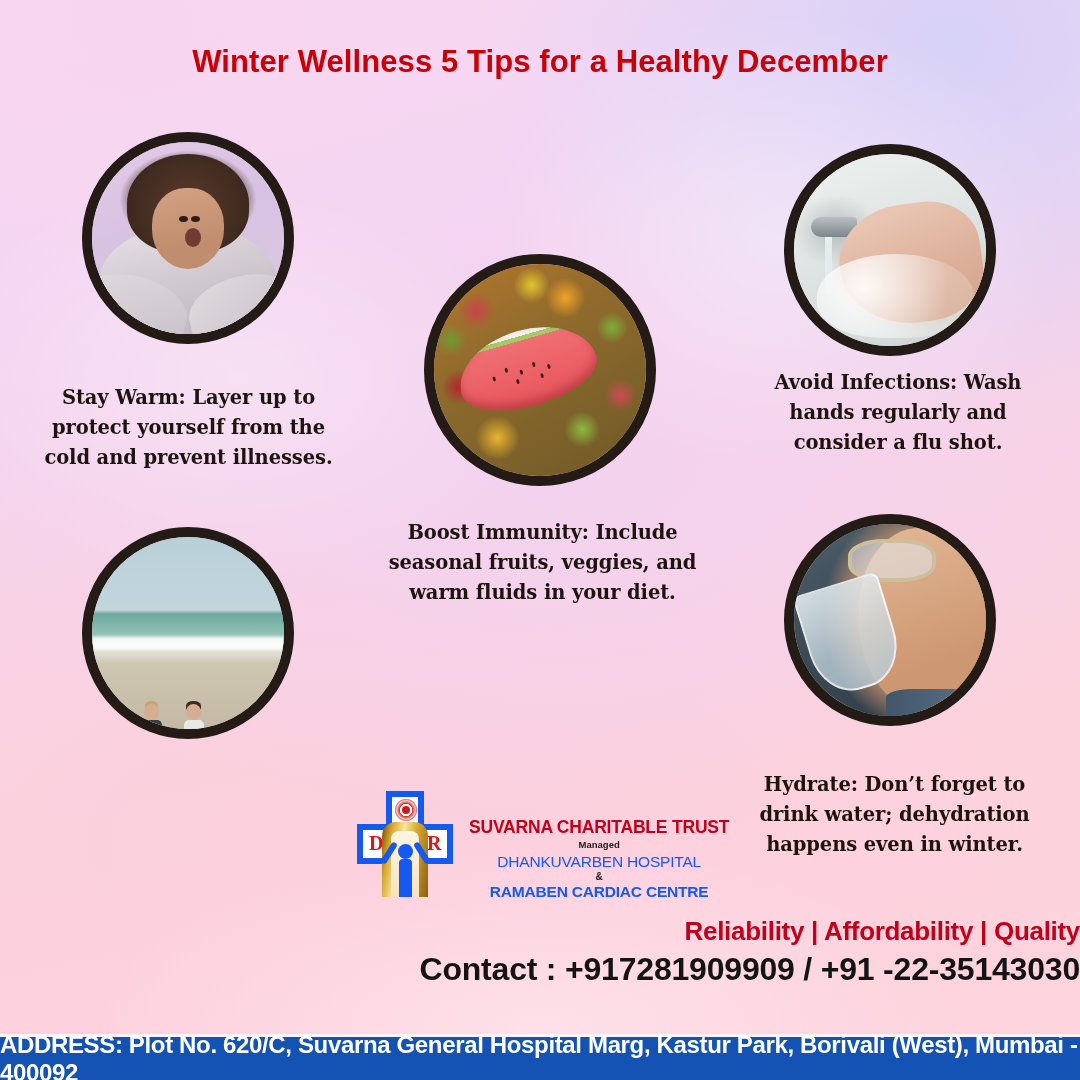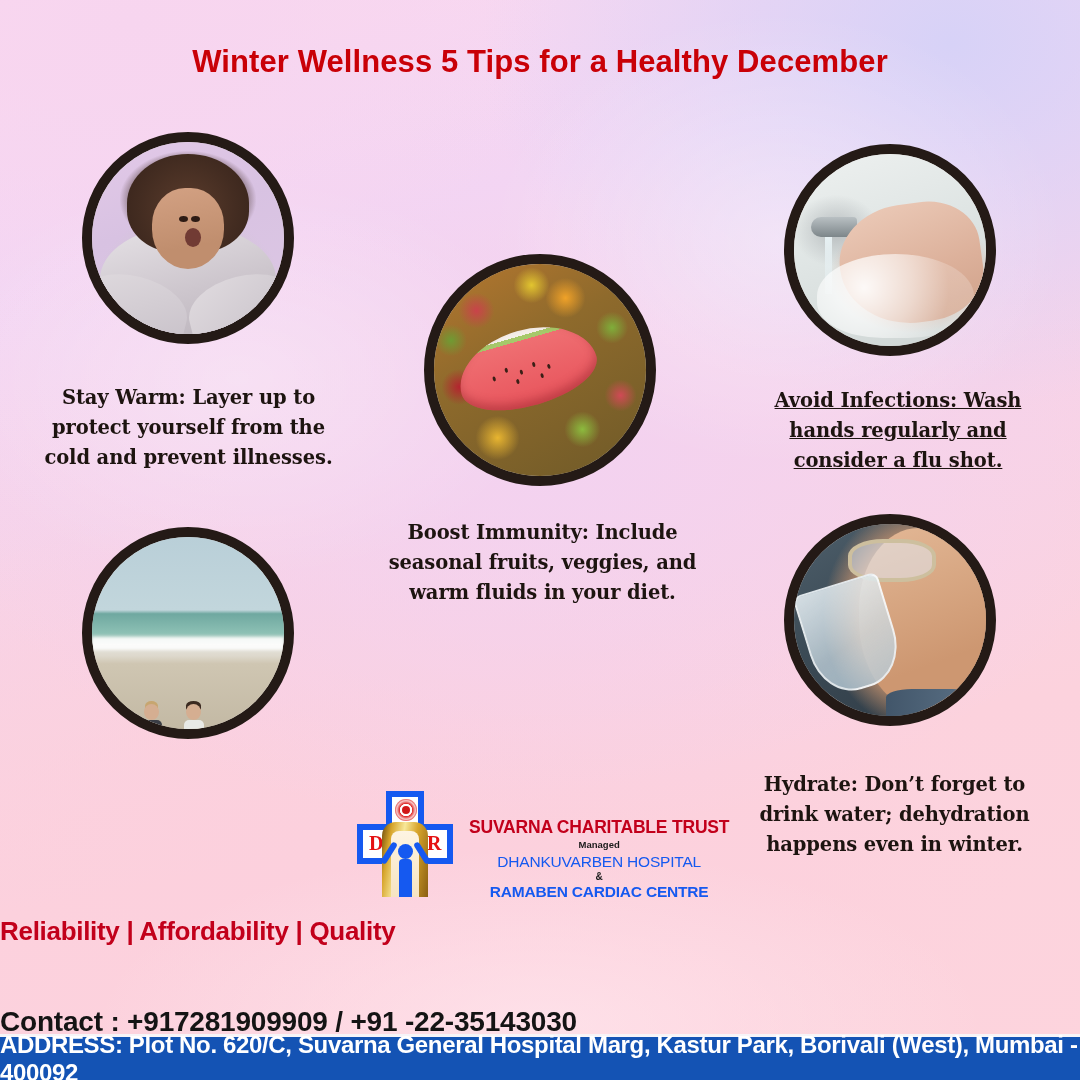--- a/index.html
+++ b/index.html
@@ -216,21 +216,21 @@
     position:absolute;
     text-align:center;
     font-family:"DejaVu Serif", serif;
     font-weight:bold;
     color:#1d1410;
     font-size:19.5px;
     line-height:1.55;
     letter-spacing:-.1px;
   }
   #cap-warm   { left:36px;  top:383px; width:305px; }
-  #cap-wash   { left:748px; top:386px; width:300px;text-decoration:underline; }
+  #cap-wash   { left:748px; top:368px; width:300px; }
   #cap-immune { left:385px; top:518px; width:315px; }
   #cap-active { left:45px;  top:748px; width:290px; }
   #cap-hydrate{ left:742px; top:770px; width:305px; }
 
   
   #logo-block {
     position:absolute; left:355px; top:788px; width:390px; height:110px;
     display:flex; align-items:center; gap:14px;
   }
   .logo-mark { position:relative; width:100px; height:108px; flex:none; }
@@ -295,26 +295,26 @@
     font-size:15.5px; font-weight:normal; color:#1559f0; letter-spacing:-.2px;
   }
   .lt-amp { font-size:10px; font-weight:bold; color:#1a1a1a; margin:1px 0; }
   .lt-cardiac {
     font-size:15.5px; font-weight:bold; color:#1559f0; letter-spacing:-.2px;
   }
 
   
   #tagline {
     position:absolute; left:0; top:916px; width:100%;
-    text-align:left; font-size:26px; font-weight:bold; color:#c2001b;
+    text-align:right; font-size:26px; font-weight:bold; color:#c2001b;
     letter-spacing:-.3px;
   }
   #contact {
-    position:absolute; left:0; top:1006px; width:100%;
-    text-align:left; font-size:28px; font-weight:bold; color:#141414;
+    position:absolute; left:0; top:951px; width:100%;
+    text-align:right; font-size:32px; font-weight:bold; color:#141414;
     letter-spacing:-.2px;
   }
 
   
   #address-bar {
     position:absolute; left:0; bottom:0; width:100%; height:46px;
     background:#1453b4;
     display:flex; align-items:center; justify-content:center;
     border-top:3px solid #f7f4f8;
   }

